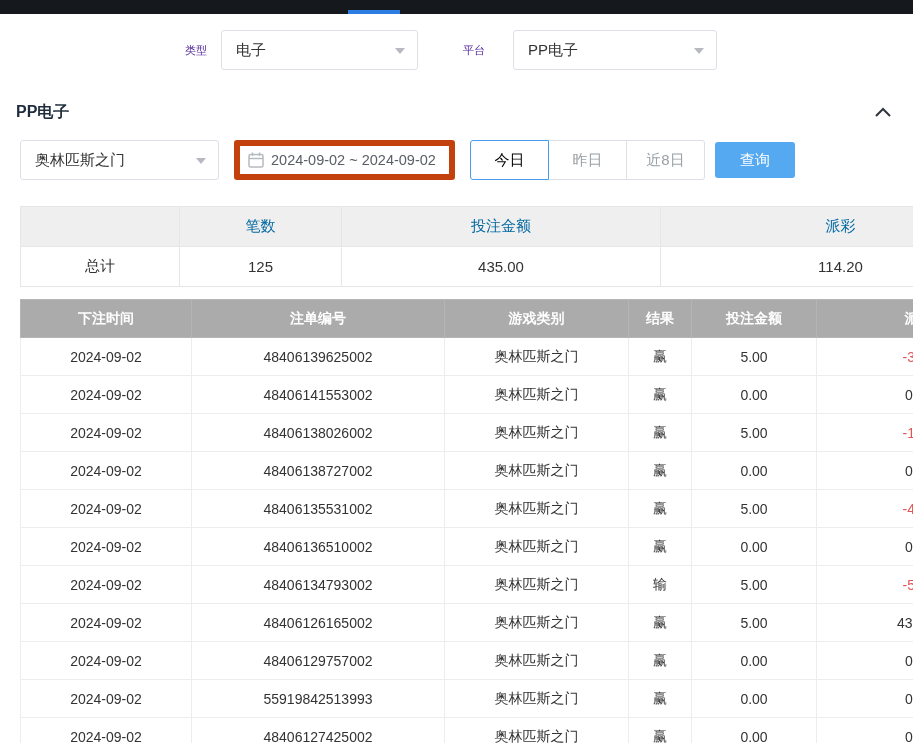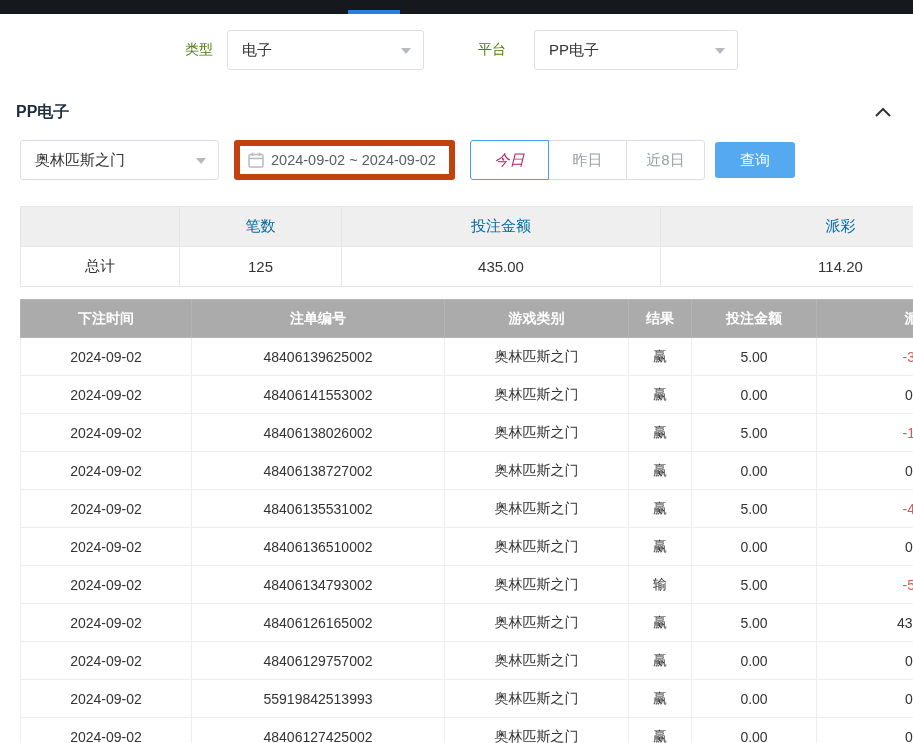--- a/index.html
+++ b/index.html
@@ -5,29 +5,29 @@
   * { box-sizing: border-box; margin: 0; padding: 0; }
   html,body { width: 913px; height: 743px; overflow: hidden; background: #ffffff;
     font-family: "Liberation Sans", sans-serif; color: #333; }
 
   
   .topbar { position: relative; width: 100%; height: 14px; background: #15181d; }
   .topbar .tab-indicator { position: absolute; left: 348px; bottom: 0; width: 52px; height: 4px; background: #2b7de1; }
 
   
   .filters { display: flex; align-items: center; padding: 16px 0 16px 185px; background: #fff; }
-  .filters .label { font-size: 14px; color: #4d7c0f; margin-right: 14px; }
+  .filters .label { font-size: 11px; color: #4c1d95; margin-right: 14px; }
   .select-box { position: relative; height: 40px; background: #fff; border: 1px solid #dcdfe6;
     border-radius: 3px; display: flex; align-items: center; padding: 0 30px 0 14px;
     font-size: 15px; color: #333; cursor: pointer; }
   .select-box .caret { position: absolute; right: 12px; top: 17px; width: 0; height: 0;
     border-left: 5px solid transparent; border-right: 5px solid transparent; border-top: 6px solid #b6b9c0; }
   .sel-type { width: 197px; margin-right: 42px; }
   .sel-platform { width: 204px; }
-  .filters .label.platform { margin-left: 12px; }
+  .filters .label.platform { margin-left: 3px; }
 
   
   .section-header { display: flex; align-items: center; justify-content: space-between;
     padding: 14px 16px 10px 16px; }
   .section-title { font-size: 16px; font-weight: bold; color: #1f2d3d; }
   .collapse-btn { width: 24px; height: 24px; display: flex; align-items: center; justify-content: center;
     cursor: pointer; margin-right: 2px; }
 
   
   .controls { display: flex; align-items: center; padding: 6px 0 6px 20px; }
@@ -36,21 +36,21 @@
     background: #fff; display: flex; align-items: center; padding: 0 8px 0 8px; margin-right: 15px; cursor: pointer; }
   .date-input .cal-icon { width: 16px; height: 16px; margin-right: 7px; flex: none; }
   .date-input .date-text { font-size: 14.5px; color: #5a5e66; white-space: nowrap; }
 
   .btn-group { display: flex; }
   .qbtn { width: 79px; height: 40px; background: #fff; border: 1px solid #dcdfe6; color: #9aa0a6;
     font-size: 15px; cursor: pointer; display: flex; align-items: center; justify-content: center; }
   .qbtn + .qbtn { margin-left: -1px; }
   .qbtn:first-child { border-radius: 3px 0 0 3px; }
   .qbtn:last-child { border-radius: 0 3px 3px 0; }
-  .qbtn.active { border-color: #4a9cf0; color: #be185d; position: relative; z-index: 2; font-style: italic; }
+  .qbtn.active { border-color: #4a9cf0; color: #000000; position: relative; z-index: 2; }
   .search-btn { width: 80px; height: 36px; margin-left: 10px; background: #54a9f1; border: none;
     border-radius: 3px; color: #fff; font-size: 15px; cursor: pointer; }
 
   
   .summary-wrap { margin: 20px 0 12px 20px; }
   table { border-collapse: collapse; table-layout: fixed; }
   .summary-table { width: 1000px; }
   .summary-table th, .summary-table td { border: 1px solid #e6e6e6; height: 40px; text-align: center;
     font-size: 15px; font-weight: normal; }
   .summary-table th { background: #efefef; color: #0369a1; }

